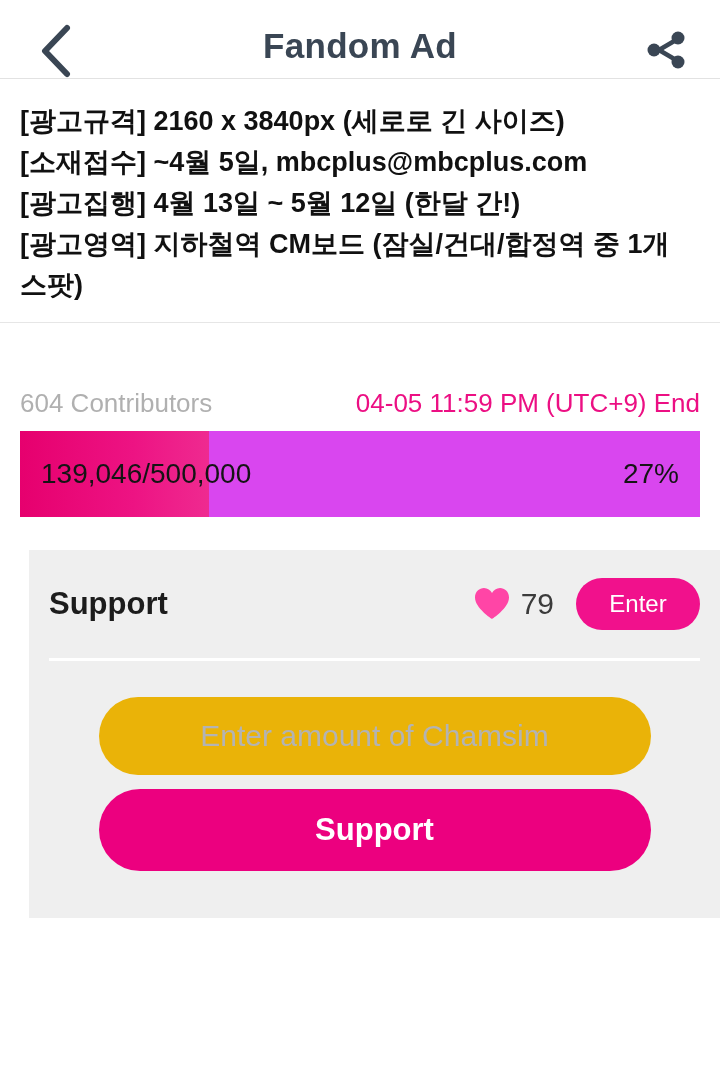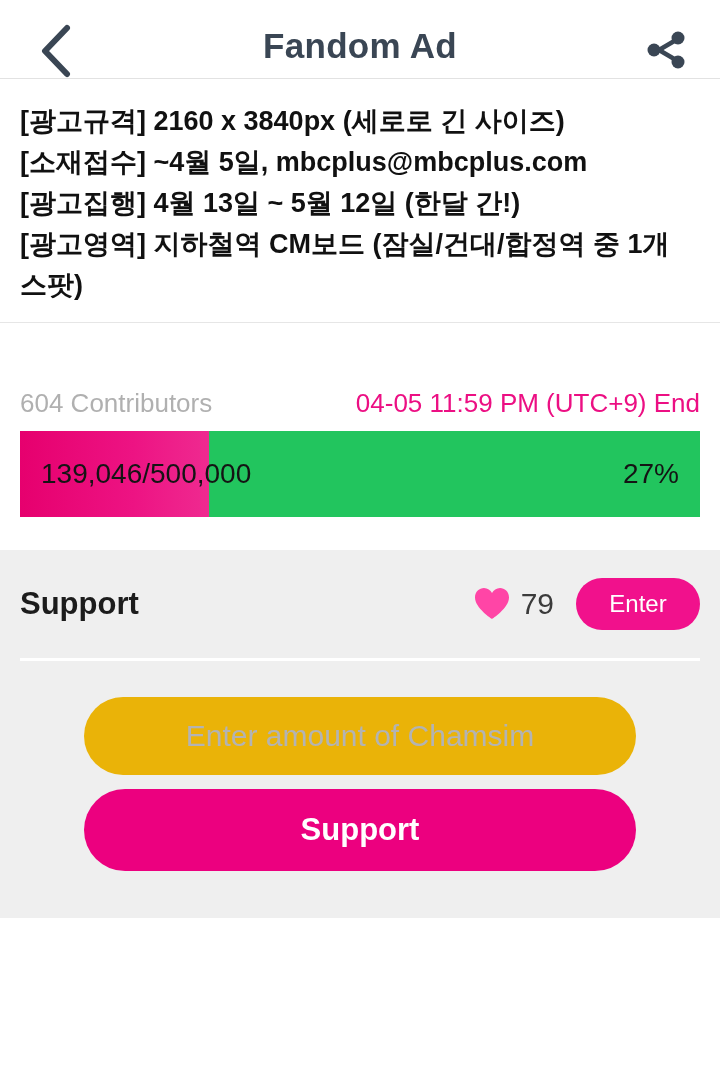--- a/index.html
+++ b/index.html
@@ -96,21 +96,21 @@
   }
   .progress-meta {
     display:flex; justify-content:space-between; align-items:flex-end;
     margin-bottom: 12px;
   }
   .contributors { font-size: 26px; color:#b0b0b0; }
   .deadline { font-size: 26px; color:#ec0f83; }
   .progress-track {
     position: relative;
     height: 86px;
-    background: #22c55e;
+    background: #d946ef;
     overflow: hidden;
   }
   .progress-fill {
     position:absolute; left:0; top:0; bottom:0;
     width: 27.9%;
     background: linear-gradient(90deg, #e6006e 0%, #ed1383 60%, #ef2a90 100%);
   }
   .progress-amount {
     position:absolute; left: 21px; top:0; height:86px;
     display:flex; align-items:center;
@@ -124,20 +124,21 @@
     z-index: 2;
   }
   .progress-gap { height: 33px; background:#fff; }
 
   
   .support-panel {
     background: #efefef;
     padding: 0 20px;
     height: 368px;
     position: relative;
+    margin-left: 29px;
   }
   .support-row {
     display:flex; align-items:center;
     height: 108px;
   }
   .support-title {
     font-size: 31px; font-weight: bold; color:#1c1c1c;
     flex: 1 1 auto;
   }
   .heart-icon { margin-right: 10px; display:flex; align-items:center; }

